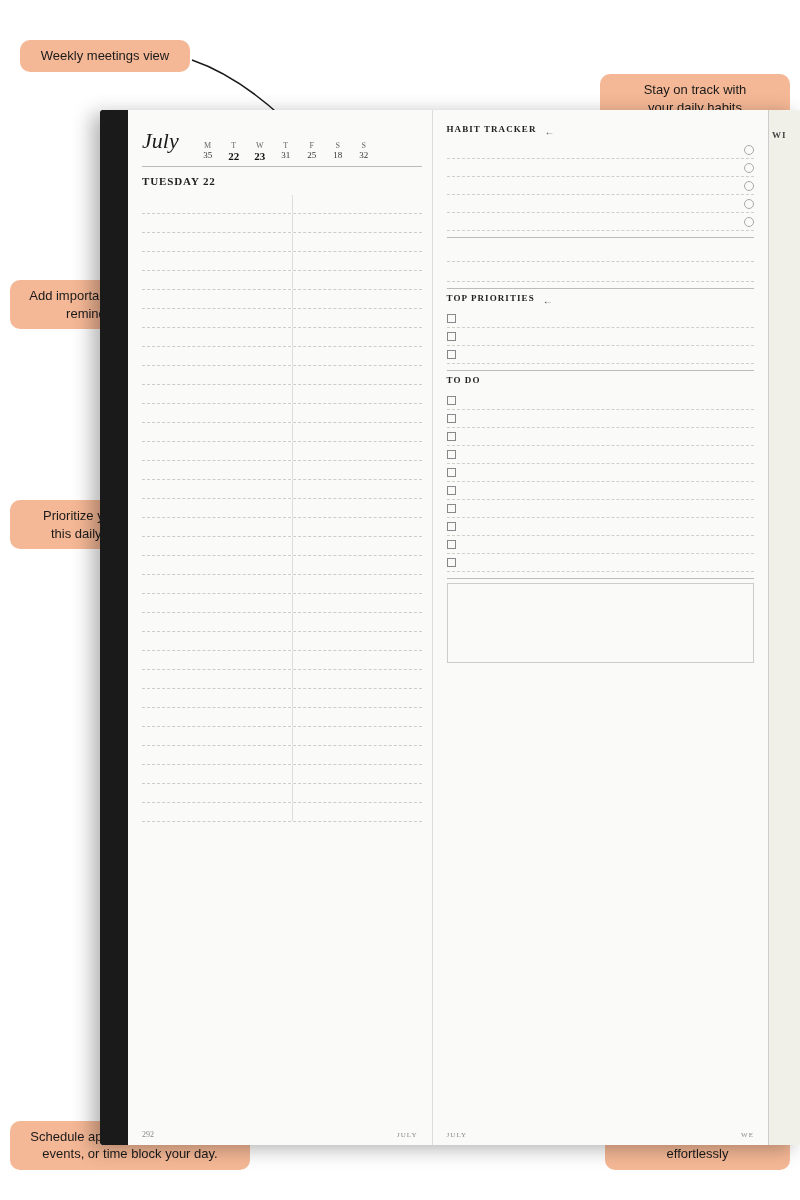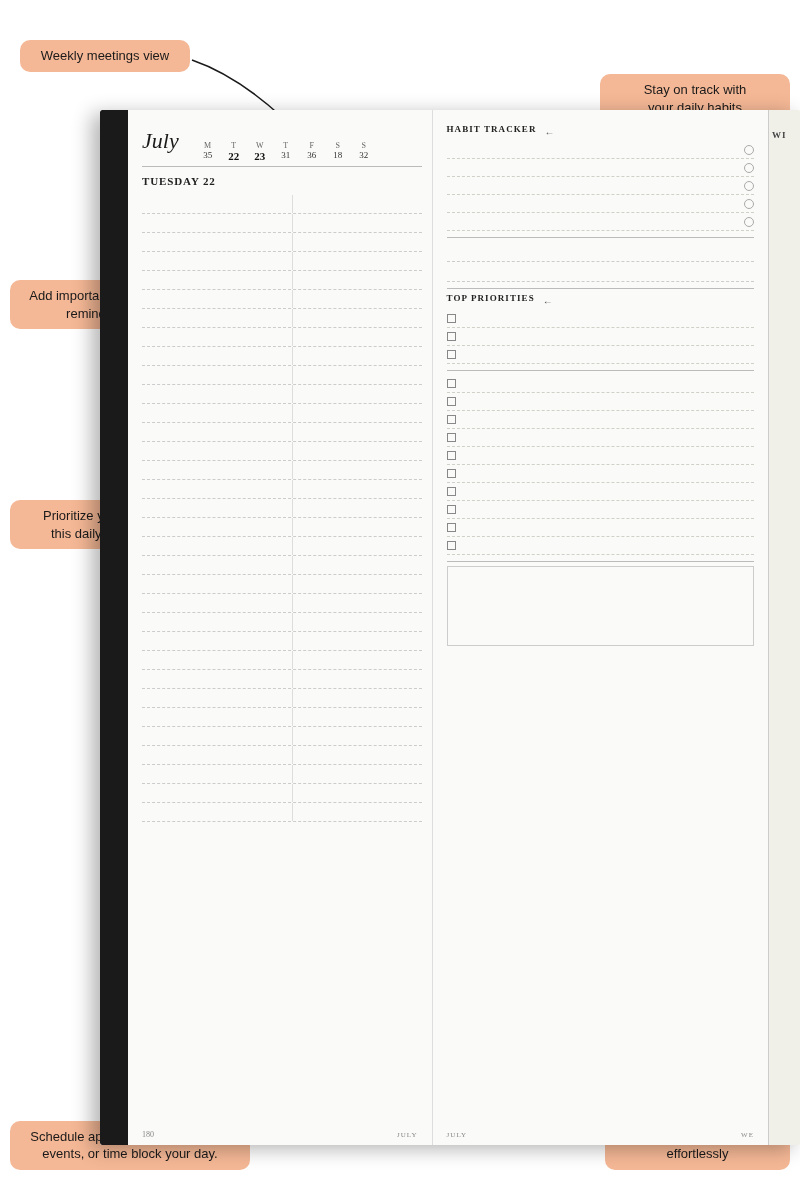--- a/index.html
+++ b/index.html
@@ -337,21 +337,21 @@
         <div class="day-col">
           <span class="day-letter">W</span>
           <span class="day-number bold">23</span>
         </div>
         <div class="day-col">
           <span class="day-letter">T</span>
           <span class="day-number">31</span>
         </div>
         <div class="day-col">
           <span class="day-letter">F</span>
-          <span class="day-number">36</span>
+          <span class="day-number">25</span>
         </div>
         <div class="day-col">
           <span class="day-letter">S</span>
           <span class="day-number">18</span>
         </div>
         <div class="day-col">
           <span class="day-letter">S</span>
           <span class="day-number">32</span>
         </div>
       </div>
@@ -522,21 +522,21 @@
         <div></div>
       </div>
       <div style="display:grid; grid-template-columns: 22px 1fr 1fr; border-bottom: 1px dashed #ccc; min-height: 19px;">
         <div style="font-size:7px;color:#bbb;text-align:right;padding-top:3px;"></div>
         <div style="border-right:1px solid #ddd;"></div>
         <div></div>
       </div>
     </div>
 
     <div class="page-footer">
-      <span class="page-number">180</span>
+      <span class="page-number">292</span>
       <span class="footer-label">JULY</span>
     </div>
   </div>
 
   <div class="right-page">
 
     <div class="section-header-row">
       <span class="section-label">HABIT TRACKER</span>
       <span style="font-size:10px;color:#555;margin-left:4px;">←</span>
     </div>
@@ -586,20 +586,23 @@
         <div style="flex:1;"></div>
       </div>
       <div class="checkbox-row">
         <div class="checkbox"></div>
         <div style="flex:1;"></div>
       </div>
     </div>
 
     <hr class="section-divider">
 
+    <div class="section-header-row">
+      <span class="section-label">TO DO</span>
+    </div>
 
     <div>
       <div class="checkbox-row">
         <div class="checkbox"></div>
         <div style="flex:1;"></div>
       </div>
       <div class="checkbox-row">
         <div class="checkbox"></div>
         <div style="flex:1;"></div>
       </div>

